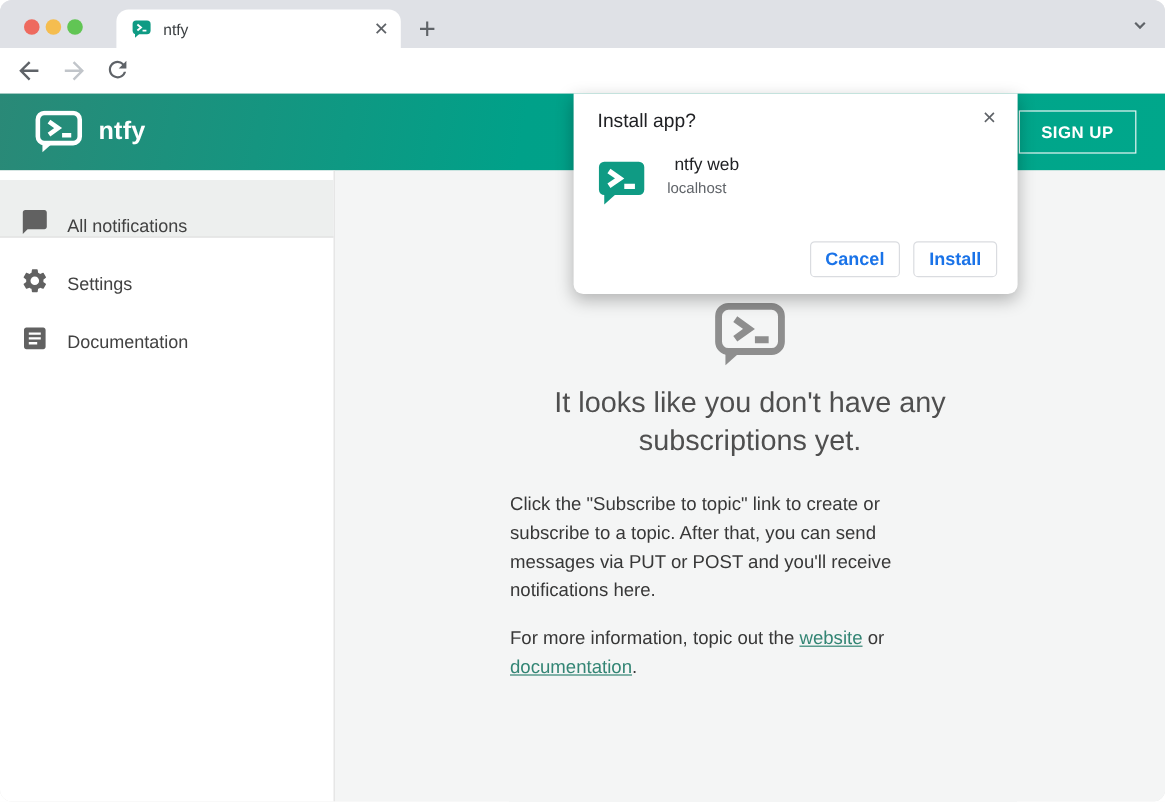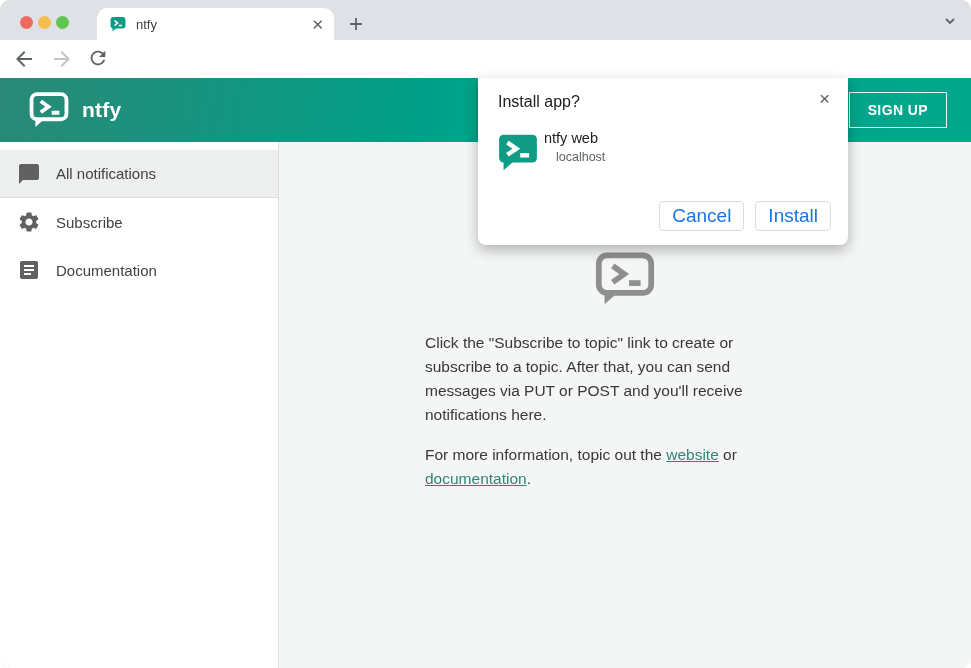--- a/index.html
+++ b/index.html
@@ -35,29 +35,29 @@
   .appbar-title { color:#fff; font-size:21px; font-weight:bold; margin-left:13px; letter-spacing:.2px; }
   .appbar-spacer { flex:1; }
   .signin-btn { color:#fff; font-size:14px; font-weight:bold; letter-spacing:.4px; background:none; border:none; padding:8px 10px; margin-right:12px; font-family:inherit; }
   .signup-btn { color:#fff; font-size:14px; font-weight:bold; letter-spacing:.4px; background:none; border:1.5px solid rgba(255,255,255,.9); border-radius:0; padding:9px 18px; margin-right:24px; font-family:inherit; }
 
   
   .dialog { position:absolute; left:478px; top:78px; width:370px; height:167px; background:#fff; border-radius:0 0 8px 8px; box-shadow:0 5px 14px rgba(0,0,0,.28); z-index:30; }
   .dlg-title { position:absolute; left:20px; top:15px; font-size:16px; color:#202124; }
   .dlg-close { position:absolute; right:14px; top:7px; font-size:19px; color:#5f6368; padding:4px; background:none; border:none; line-height:1; }
   .dlg-icon { position:absolute; left:20px; top:54px; }
-  .dlg-app { position:absolute; left:66px; top:52px; font-size:14.5px; color:#202124; }
+  .dlg-app { position:absolute; left:84px; top:52px; font-size:14.5px; color:#202124; }
   .dlg-origin { position:absolute; left:78px; top:72px; font-size:12.5px; color:#5f6368; }
   .dlg-actions { position:absolute; right:17px; bottom:14px; display:flex; gap:11px; }
-  .dlg-btn { min-width:70px; height:30px; background:#fff; border:1px solid #dadce0; border-radius:4px; color:#1a73e8; font-size:19px; font-weight:normal; font-family:inherit; padding:0 12px; }
+  .dlg-btn { min-width:70px; height:30px; background:#fff; border:1px solid #dadce0; border-radius:4px; color:#1a73e8; font-size:15px; font-weight:bold; font-family:inherit; padding:0 12px; }
 
   
   .bodyrow { position:absolute; left:0; top:142px; width:100%; height:526px; display:flex; }
   .sidebar { width:279px; background:#fff; border-right:1px solid #dedede; padding-top:8px; }
-  .side-item { height:48px; display:flex; align-items:center; padding-left:17px; gap:15px; color:#424242; font-size:15px; cursor:default; }
+  .side-item { height:48px; display:flex; align-items:flex-end; padding-left:17px; gap:15px; color:#424242; font-size:15px; cursor:default; }
   .side-item.selected { background:#edefee; border-bottom:1px solid #e0e0e0; }
   .side-item svg { flex:0 0 auto; }
   .main { flex:1; background:#f4f5f5; overflow:hidden; }
   .empty-col { width:400px; margin:0 auto; padding-top:110px; }
   .empty-logo { display:block; margin:0 auto; }
   .empty-title { margin-top:14px; text-align:center; font-size:24px; font-weight:normal; color:#4f4f4f; line-height:1.33; }
   .empty-p { margin-top:25px; width:372px; font-size:15.5px; color:#383838; line-height:1.55; }
   .empty-p + .empty-p { margin-top:16px; }
   .teal-link { color:#338574; text-decoration:underline; }
 </style>
@@ -213,21 +213,21 @@
         <svg width="24" height="24" viewBox="0 0 24 24">
             <path d="M20 2H4c-1.1 0-2 .9-2 2v18l4-4h14c1.1 0 2-.9 2-2V4c0-1.1-.9-2-2-2z" fill="#616161"></path>
           </svg>
         <span>All notifications</span>
       </div>
 
       <div class="side-item">
         <svg width="24" height="24" viewBox="0 0 24 24">
             <path d="M19.14 12.94c.04-.3.06-.61.06-.94s-.02-.64-.07-.94l2.03-1.58a.49.49 0 0 0 .12-.61l-1.92-3.32a.488.488 0 0 0-.59-.22l-2.39.96c-.5-.38-1.03-.7-1.62-.94l-.36-2.54a.484.484 0 0 0-.48-.41h-3.84c-.24 0-.43.17-.47.41l-.36 2.54c-.59.24-1.13.57-1.62.94l-2.39-.96c-.22-.08-.47 0-.59.22L2.74 8.87c-.12.21-.08.47.12.61l2.03 1.58c-.05.3-.09.63-.09.94s.02.64.07.94l-2.03 1.58a.49.49 0 0 0-.12.61l1.92 3.32c.12.22.37.29.59.22l2.39-.96c.5.38 1.03.7 1.62.94l.36 2.54c.05.24.24.41.48.41h3.84c.24 0 .44-.17.47-.41l.36-2.54c.59-.24 1.13-.56 1.62-.94l2.39.96c.22.08.47 0 .59-.22l1.92-3.32c.12-.22.07-.47-.12-.61l-2.01-1.58zM12 15.6c-1.98 0-3.6-1.62-3.6-3.6s1.62-3.6 3.6-3.6 3.6 1.62 3.6 3.6-1.62 3.6-3.6 3.6z" fill="#616161"></path>
           </svg>
-        <span>Subscribe</span>
+        <span>Settings</span>
       </div>
 
       <div class="side-item">
         <svg width="24" height="24" viewBox="0 0 24 24">
             <path d="M19 3H5c-1.1 0-2 .9-2 2v14c0 1.1.9 2 2 2h14c1.1 0 2-.9 2-2V5c0-1.1-.9-2-2-2zm-5 14H7v-2h7v2zm3-4H7v-2h10v2zm0-4H7V7h10v2z" fill="#616161"></path>
           </svg>
         <span>Documentation</span>
       </div>
 
 
@@ -235,19 +235,20 @@
     </div>
 
     <div class="main">
       <div class="empty-col">
         <svg class="empty-logo" width="60" height="54" viewBox="0 0 72 66">
           <rect x="4" y="4" width="64" height="46" rx="10" fill="none" stroke="#8e8e8e" stroke-width="7"></rect>
           <polygon points="11,48 11,64 29,48" fill="#8e8e8e"></polygon>
           <path d="M21 17 L35 27 L21 37" stroke="#8e8e8e" stroke-width="7" fill="none"></path>
           <line x1="41" y1="38" x2="55" y2="38" stroke="#8e8e8e" stroke-width="7"></line>
         </svg>
+        <h2 class="empty-title">It looks like you don't have any subscriptions yet.</h2>
         <p class="empty-p">Click the "Subscribe to topic" link to create or subscribe to a topic. After that, you can send messages via PUT or POST and you'll receive notifications here.</p>
         <p class="empty-p"><span>For more information, topic out the </span><a class="teal-link" href="#">website</a><span> or </span><a class="teal-link" href="#">documentation</a><span>.</span></p>
       </div>
     </div>
   </div>
 
 </div>
 
 </body></html>

